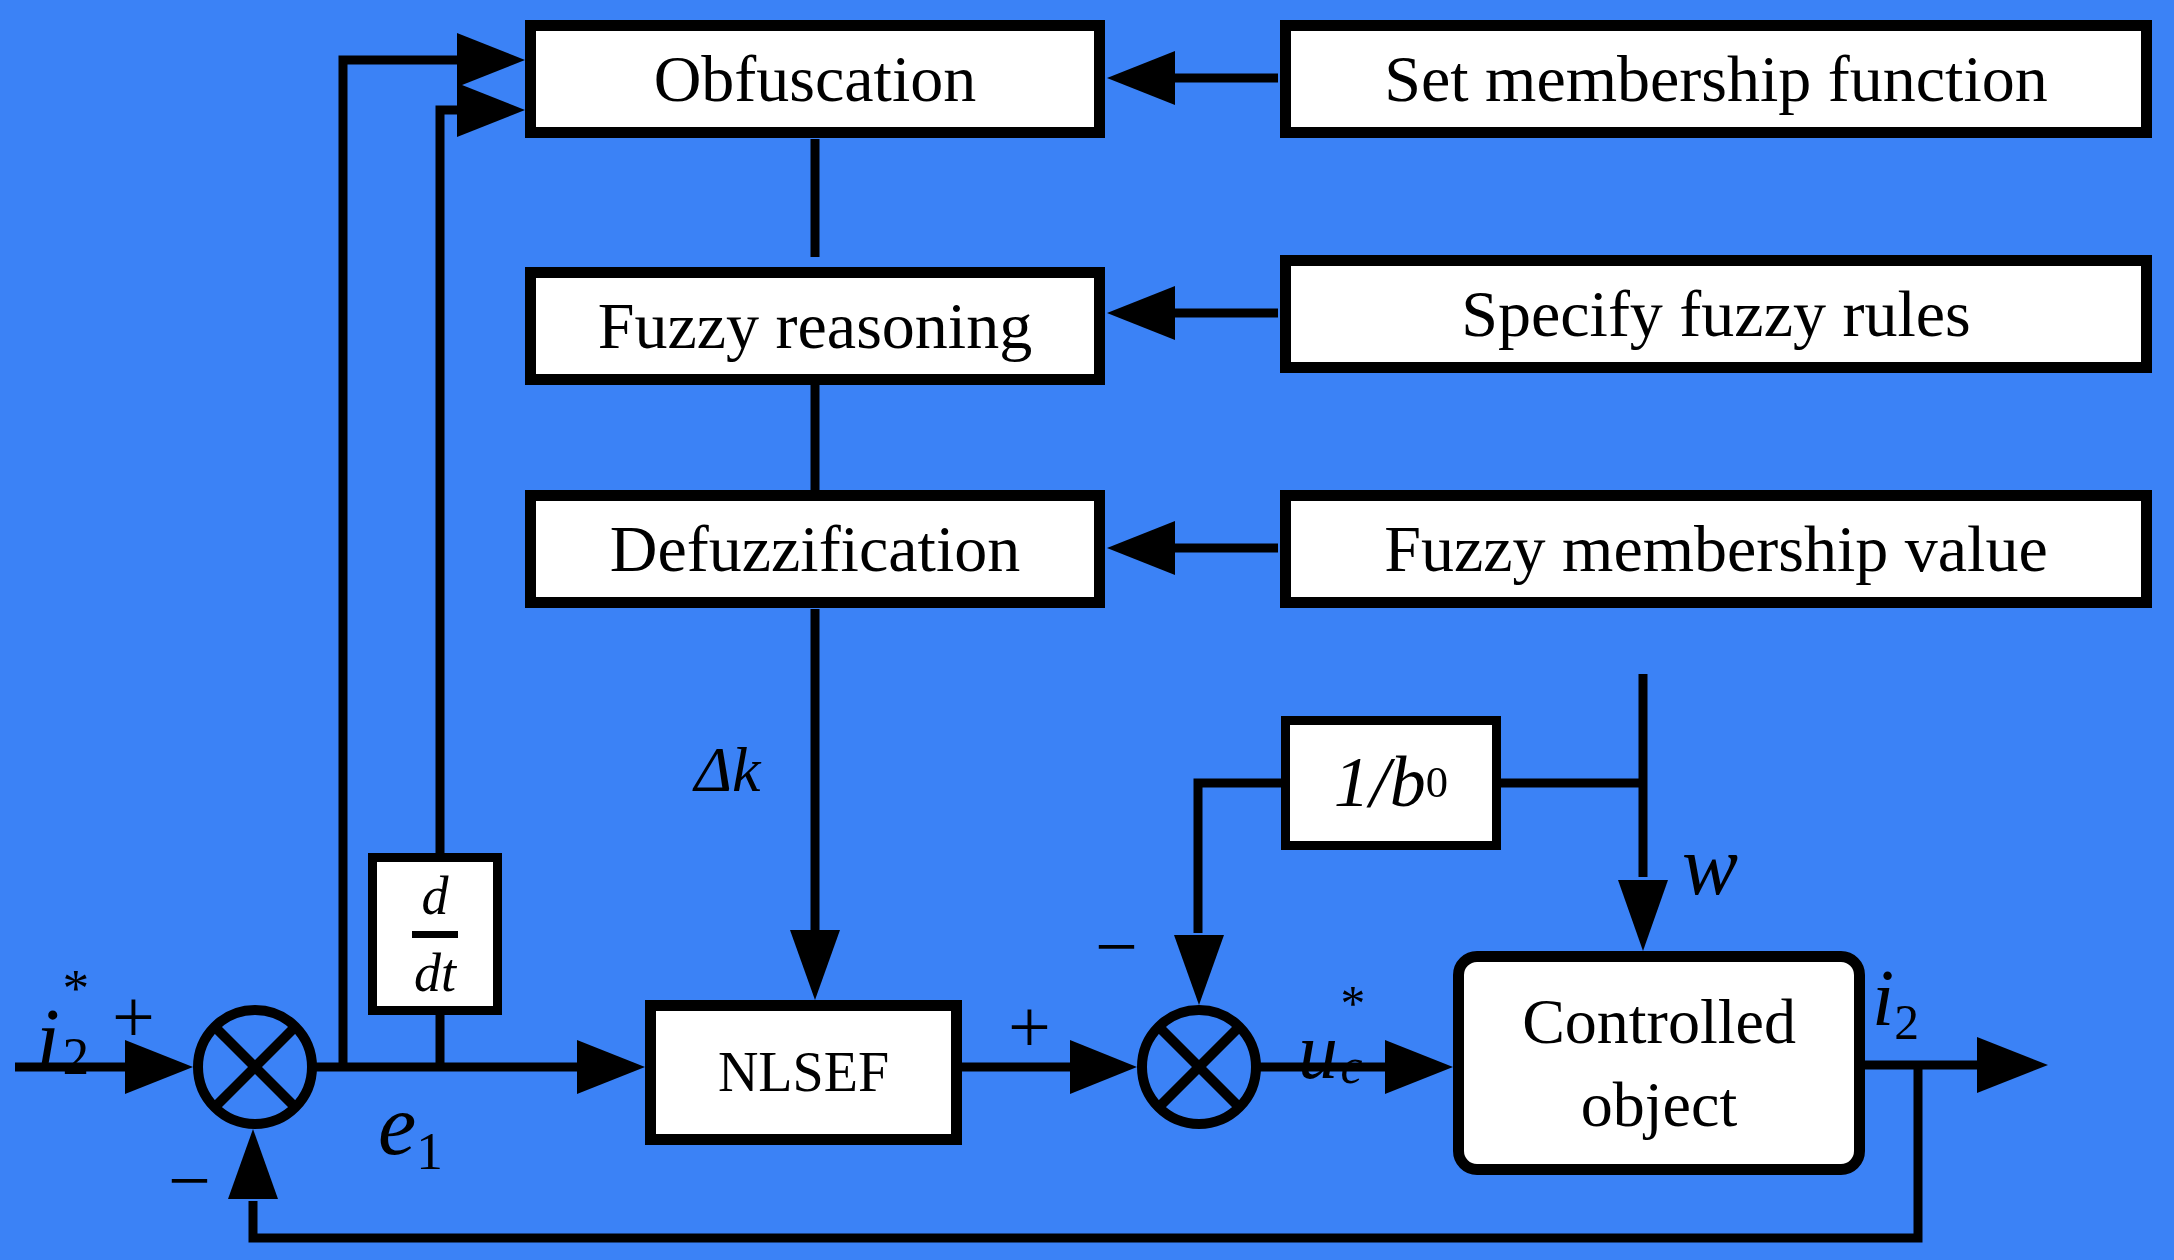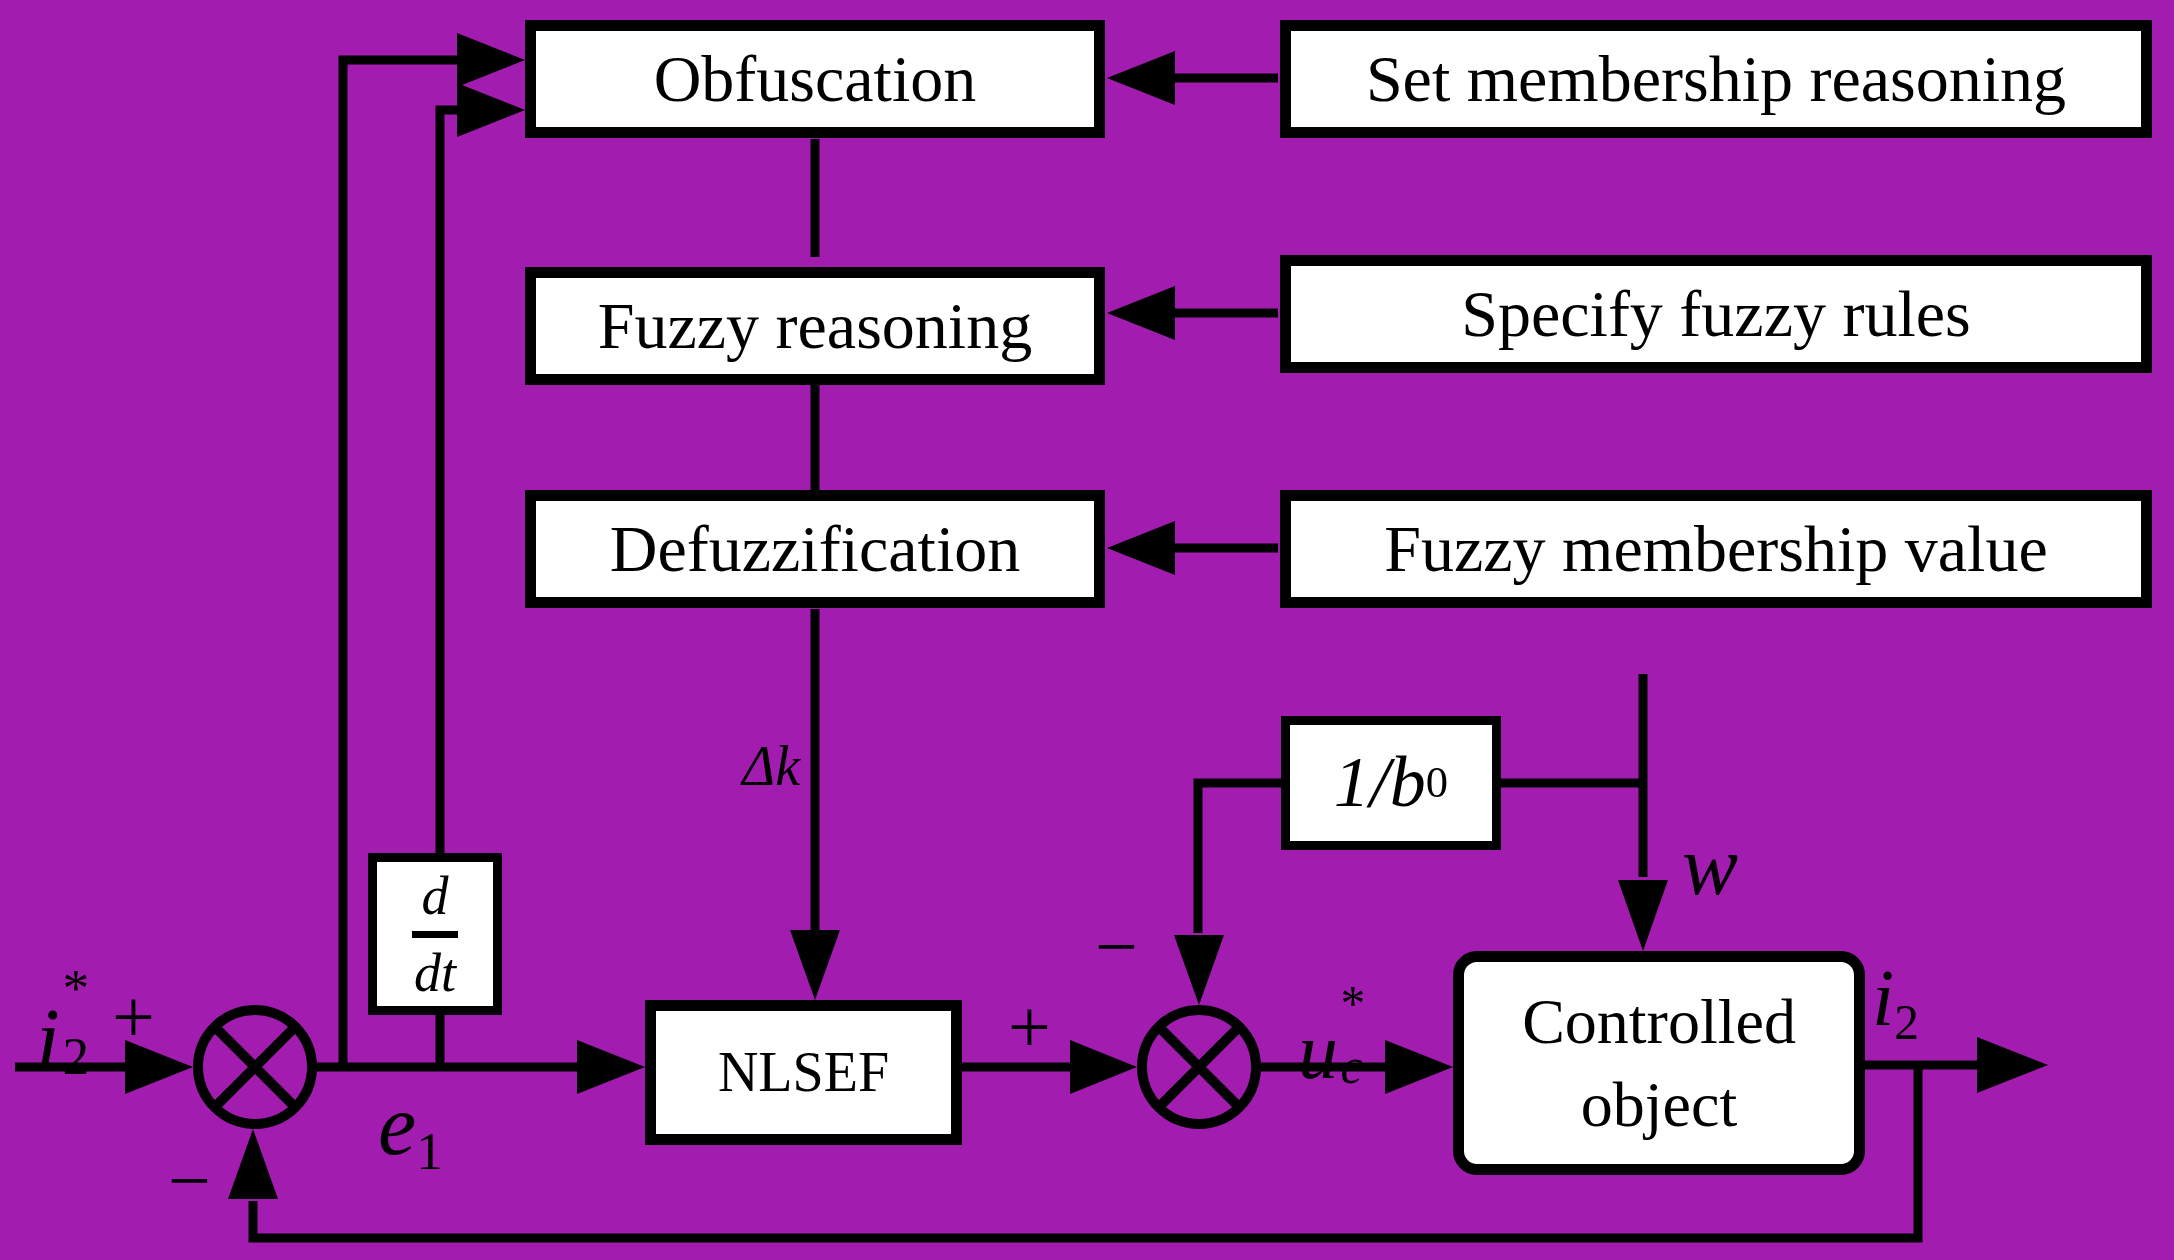--- a/index.html
+++ b/index.html
@@ -1,16 +1,16 @@
 <!DOCTYPE html>
 <html><head>
 <meta charset="utf-8">
 <style>
   html,body{margin:0;padding:0;background:#ffffff;}
-  .stage{position:relative;width:2174px;height:1260px;background:#a21caf;overflow:hidden;
+  .stage{position:relative;width:2174px;height:1260px;background:#3b82f6;overflow:hidden;
          font-family:"Liberation Serif","DejaVu Serif",serif;color:#000;}
   .wires{position:absolute;left:0;top:0;width:2174px;height:1260px;}
   .block{position:absolute;box-sizing:border-box;border:11px solid #000;background:#fff;
          display:flex;align-items:center;justify-content:center;text-align:center;
          font-size:66px;line-height:1.1;}
   .thin{border-width:9px;}
   .mlabel{position:absolute;font-style:italic;line-height:1;white-space:nowrap;}
   .sign{position:absolute;font-style:normal;font-size:76px;line-height:1;}
   .supsub{position:relative;display:inline-block;width:0.62em;height:1em;vertical-align:baseline;}
   .supsub .sup{position:absolute;left:0.05em;top:-0.38em;font-size:0.62em;font-style:normal;}
@@ -88,21 +88,21 @@
       <line x1="1159" y1="1027" x2="1239" y2="1107"></line>
       <line x1="1239" y1="1027" x2="1159" y2="1107"></line>
     </g>
   </svg>
 
   <div class="block" style="left:525px;top:20px;width:580px;height:118px;">
     <span>Obfuscation</span>
   </div>
 
   <div class="block" style="left:1280px;top:20px;width:872px;height:118px;">
-    <span>Set membership reasoning</span>
+    <span>Set membership function</span>
   </div>
 
   <div class="block" style="left:525px;top:255px;width:580px;height:118px;margin-top:12px;">
     <span>Fuzzy reasoning</span>
   </div>
 
   <div class="block" style="left:1280px;top:255px;width:872px;height:118px;">
     <span>Specify fuzzy rules</span>
   </div>
 
@@ -139,21 +139,21 @@
   </div>
 
   <div class="sign" style="left:112px;top:978px;">+</div>
 
   <div class="sign" style="left:168px;top:1142px;">−</div>
 
   <div class="mlabel" style="left:378px;top:1082px;font-size:86px;">
     <span>e</span><span class="subsm" style="font-style:normal">1</span>
   </div>
 
-  <div class="mlabel" style="left:655px;top:738px;width:145px;text-align:right;font-size:56px;">Δk</div>
+  <div class="mlabel" style="left:655px;top:738px;width:145px;text-align:center;font-size:64px;">Δk</div>
 
   <div class="sign" style="left:1008px;top:988px;">+</div>
 
   <div class="sign" style="left:1095px;top:908px;">−</div>
 
   <div class="mlabel" style="left:1298px;top:998px;font-size:80px;">
     <span>u</span><span class="supsub"><span class="sup">*</span><span class="sub">c</span></span>
   </div>
 
   <div class="mlabel" style="left:1682px;top:824px;font-size:84px;">w</div>

